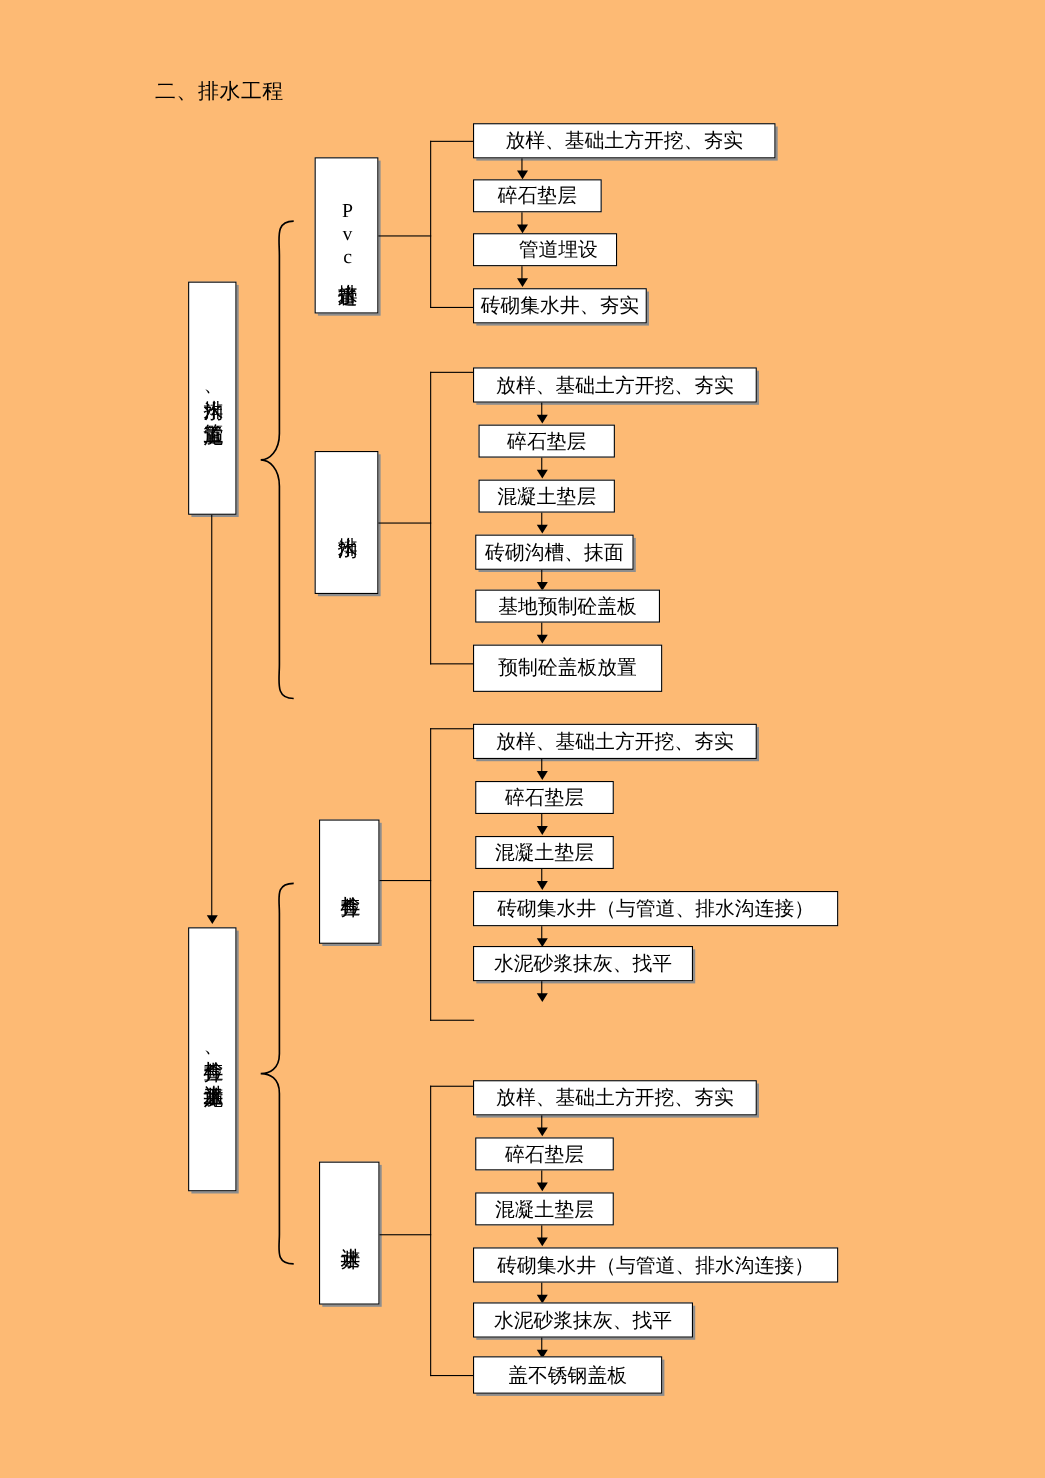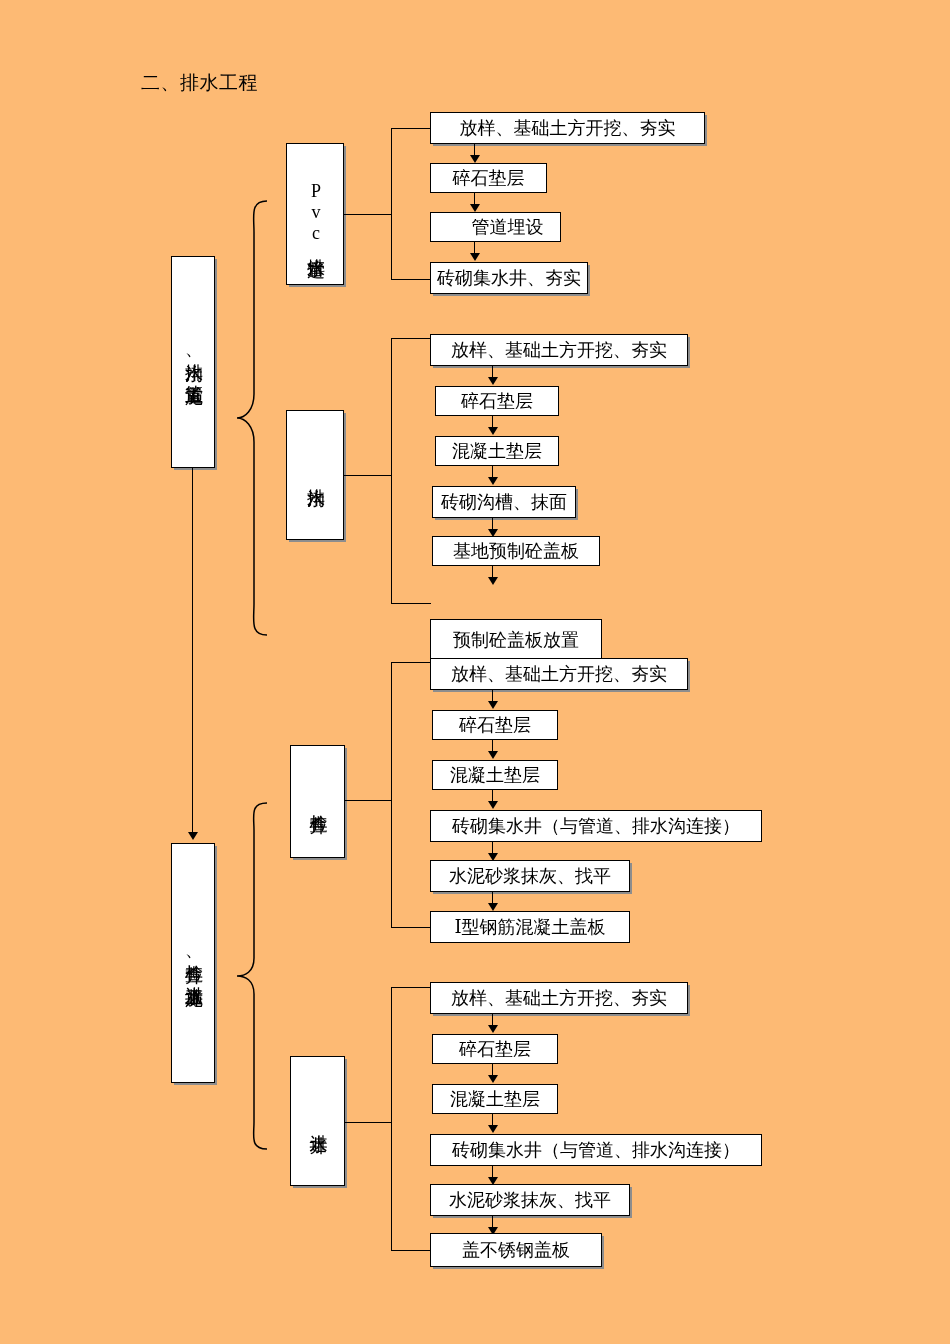--- a/index.html
+++ b/index.html
@@ -187,21 +187,21 @@
   </div>
   <div class="arrow-v" style="left:492px; top:518px; height:14px;"></div>
   <div class="arrow-head" style="left:488px; top:529px;"></div>
 
   <div class="box plain" style="left:432px; top:536px; width:168px; height:30px;">
     <span>基地预制砼盖板</span>
   </div>
   <div class="arrow-v" style="left:492px; top:566px; height:14px;"></div>
   <div class="arrow-head" style="left:488px; top:577px;"></div>
 
-  <div class="box plain" style="left:430px; top:586px; width:172px; height:43px;margin-top:33px;">
+  <div class="box plain" style="left:430px; top:586px; width:172px; height:43px;">
     <span>预制砼盖板放置</span>
   </div>
 
   <div class="vbox" style="left:290px; top:745px; width:55px; height:113px;">
     <span class="vtext">检查井</span>
   </div>
   <div class="hline" style="left:345px; top:800px; width:47px;"></div>
   <div class="vline" style="left:391px; top:662px; height:266px;"></div>
   <div class="hline" style="left:391px; top:662px; width:40px;"></div>
   <div class="hline" style="left:391px; top:927px; width:40px;"></div>
@@ -229,23 +229,20 @@
   </div>
   <div class="arrow-v" style="left:492px; top:842px; height:14px;"></div>
   <div class="arrow-head" style="left:488px; top:853px;"></div>
 
   <div class="box" style="left:430px; top:860px; width:200px; height:32px;">
     <span>水泥砂浆抹灰、找平</span>
   </div>
   <div class="arrow-v" style="left:492px; top:892px; height:14px;"></div>
   <div class="arrow-head" style="left:488px; top:903px;"></div>
 
-  <div class="box plain" style="left:430px; top:911px; width:200px; height:32px;">
-    <span>Ⅰ型钢筋混凝土盖板</span>
-  </div>
 
   <div class="vbox" style="left:290px; top:1056px; width:55px; height:130px;">
     <span class="vtext">进水井</span>
   </div>
   <div class="hline" style="left:345px; top:1122px; width:47px;"></div>
   <div class="vline" style="left:391px; top:987px; height:264px;"></div>
   <div class="hline" style="left:391px; top:987px; width:40px;"></div>
   <div class="hline" style="left:391px; top:1250px; width:40px;"></div>
 
   <div class="box" style="left:430px; top:982px; width:258px; height:32px;">

